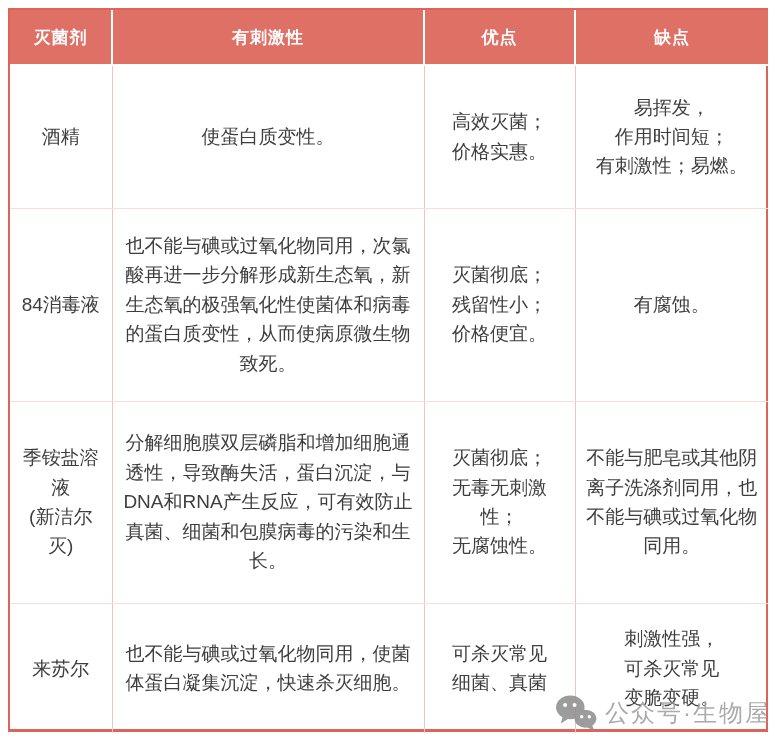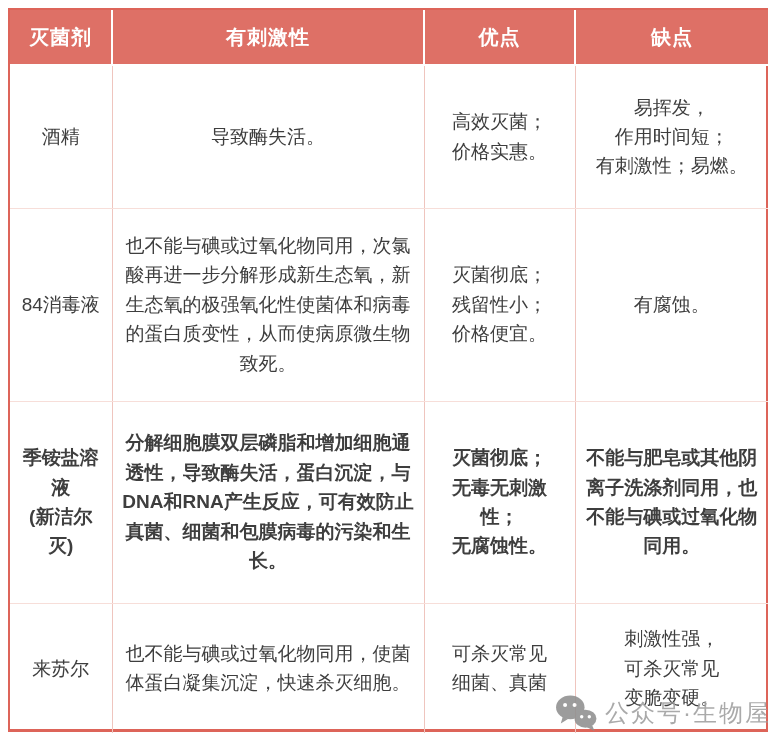--- a/index.html
+++ b/index.html
@@ -28,21 +28,21 @@
   }
   table.disinfectant {
     width: 100%;
     height: 100%;
     border-collapse: collapse;
     table-layout: fixed;
   }
   table.disinfectant th {
     background: #de7066;
     color: #ffffff;
-    font-size: 20px;
+    font-size: 17px;
     font-weight: bold;
     height: 52px;
     border-right: 2px solid #ffffff;
     border-bottom: 2px solid #ffffff;
     letter-spacing: 1px;
   }
   table.disinfectant th:last-child { border-right: none; margin-left: 34px; }
   table.disinfectant td {
     border: 1px solid #efc5be;
     border-top-color: #f7ded9;
@@ -55,21 +55,21 @@
     line-height: 1.55;
     white-space: pre-line;
     overflow: hidden;
   }
   table.disinfectant td:first-child { border-left: none; margin-top: 28px; }
   table.disinfectant td:last-child { border-right: none; margin-top: 46px; }
   table.disinfectant tbody tr:last-child td { border-bottom: none; }
   table.disinfectant tbody tr:first-child td { border-top: none; }
   tr.row-1 { height: 143px; }
   tr.row-2 { height: 193px; }
-  tr.row-3 { height: 202px; font-weight: bold; }
+  tr.row-3 { height: 202px; }
   tr.row-4 { height: 130px; }
   .watermark {
     position: absolute;
     right: 4px;
     bottom: 8px;
     display: flex;
     align-items: center;
     gap: 8px;
     color: #9f9f9f;
     font-size: 24px;
@@ -96,21 +96,21 @@
         <tr>
           <th>灭菌剂</th>
           <th>有刺激性</th>
           <th>优点</th>
           <th>缺点</th>
         </tr>
       </thead>
       <tbody>
         <tr class="row-1">
           <td>酒精</td>
-          <td>导致酶失活。</td>
+          <td>使蛋白质变性。</td>
           <td>高效灭菌；
 价格实惠。</td>
           <td>易挥发，
 作用时间短；
 有刺激性；易燃。</td>
         </tr>
         <tr class="row-2">
           <td>84消毒液</td>
           <td>也不能与碘或过氧化物同用，次氯酸再进一步分解形成新生态氧，新生态氧的极强氧化性使菌体和病毒的蛋白质变性，从而使病原微生物致死。</td>
           <td>灭菌彻底；

